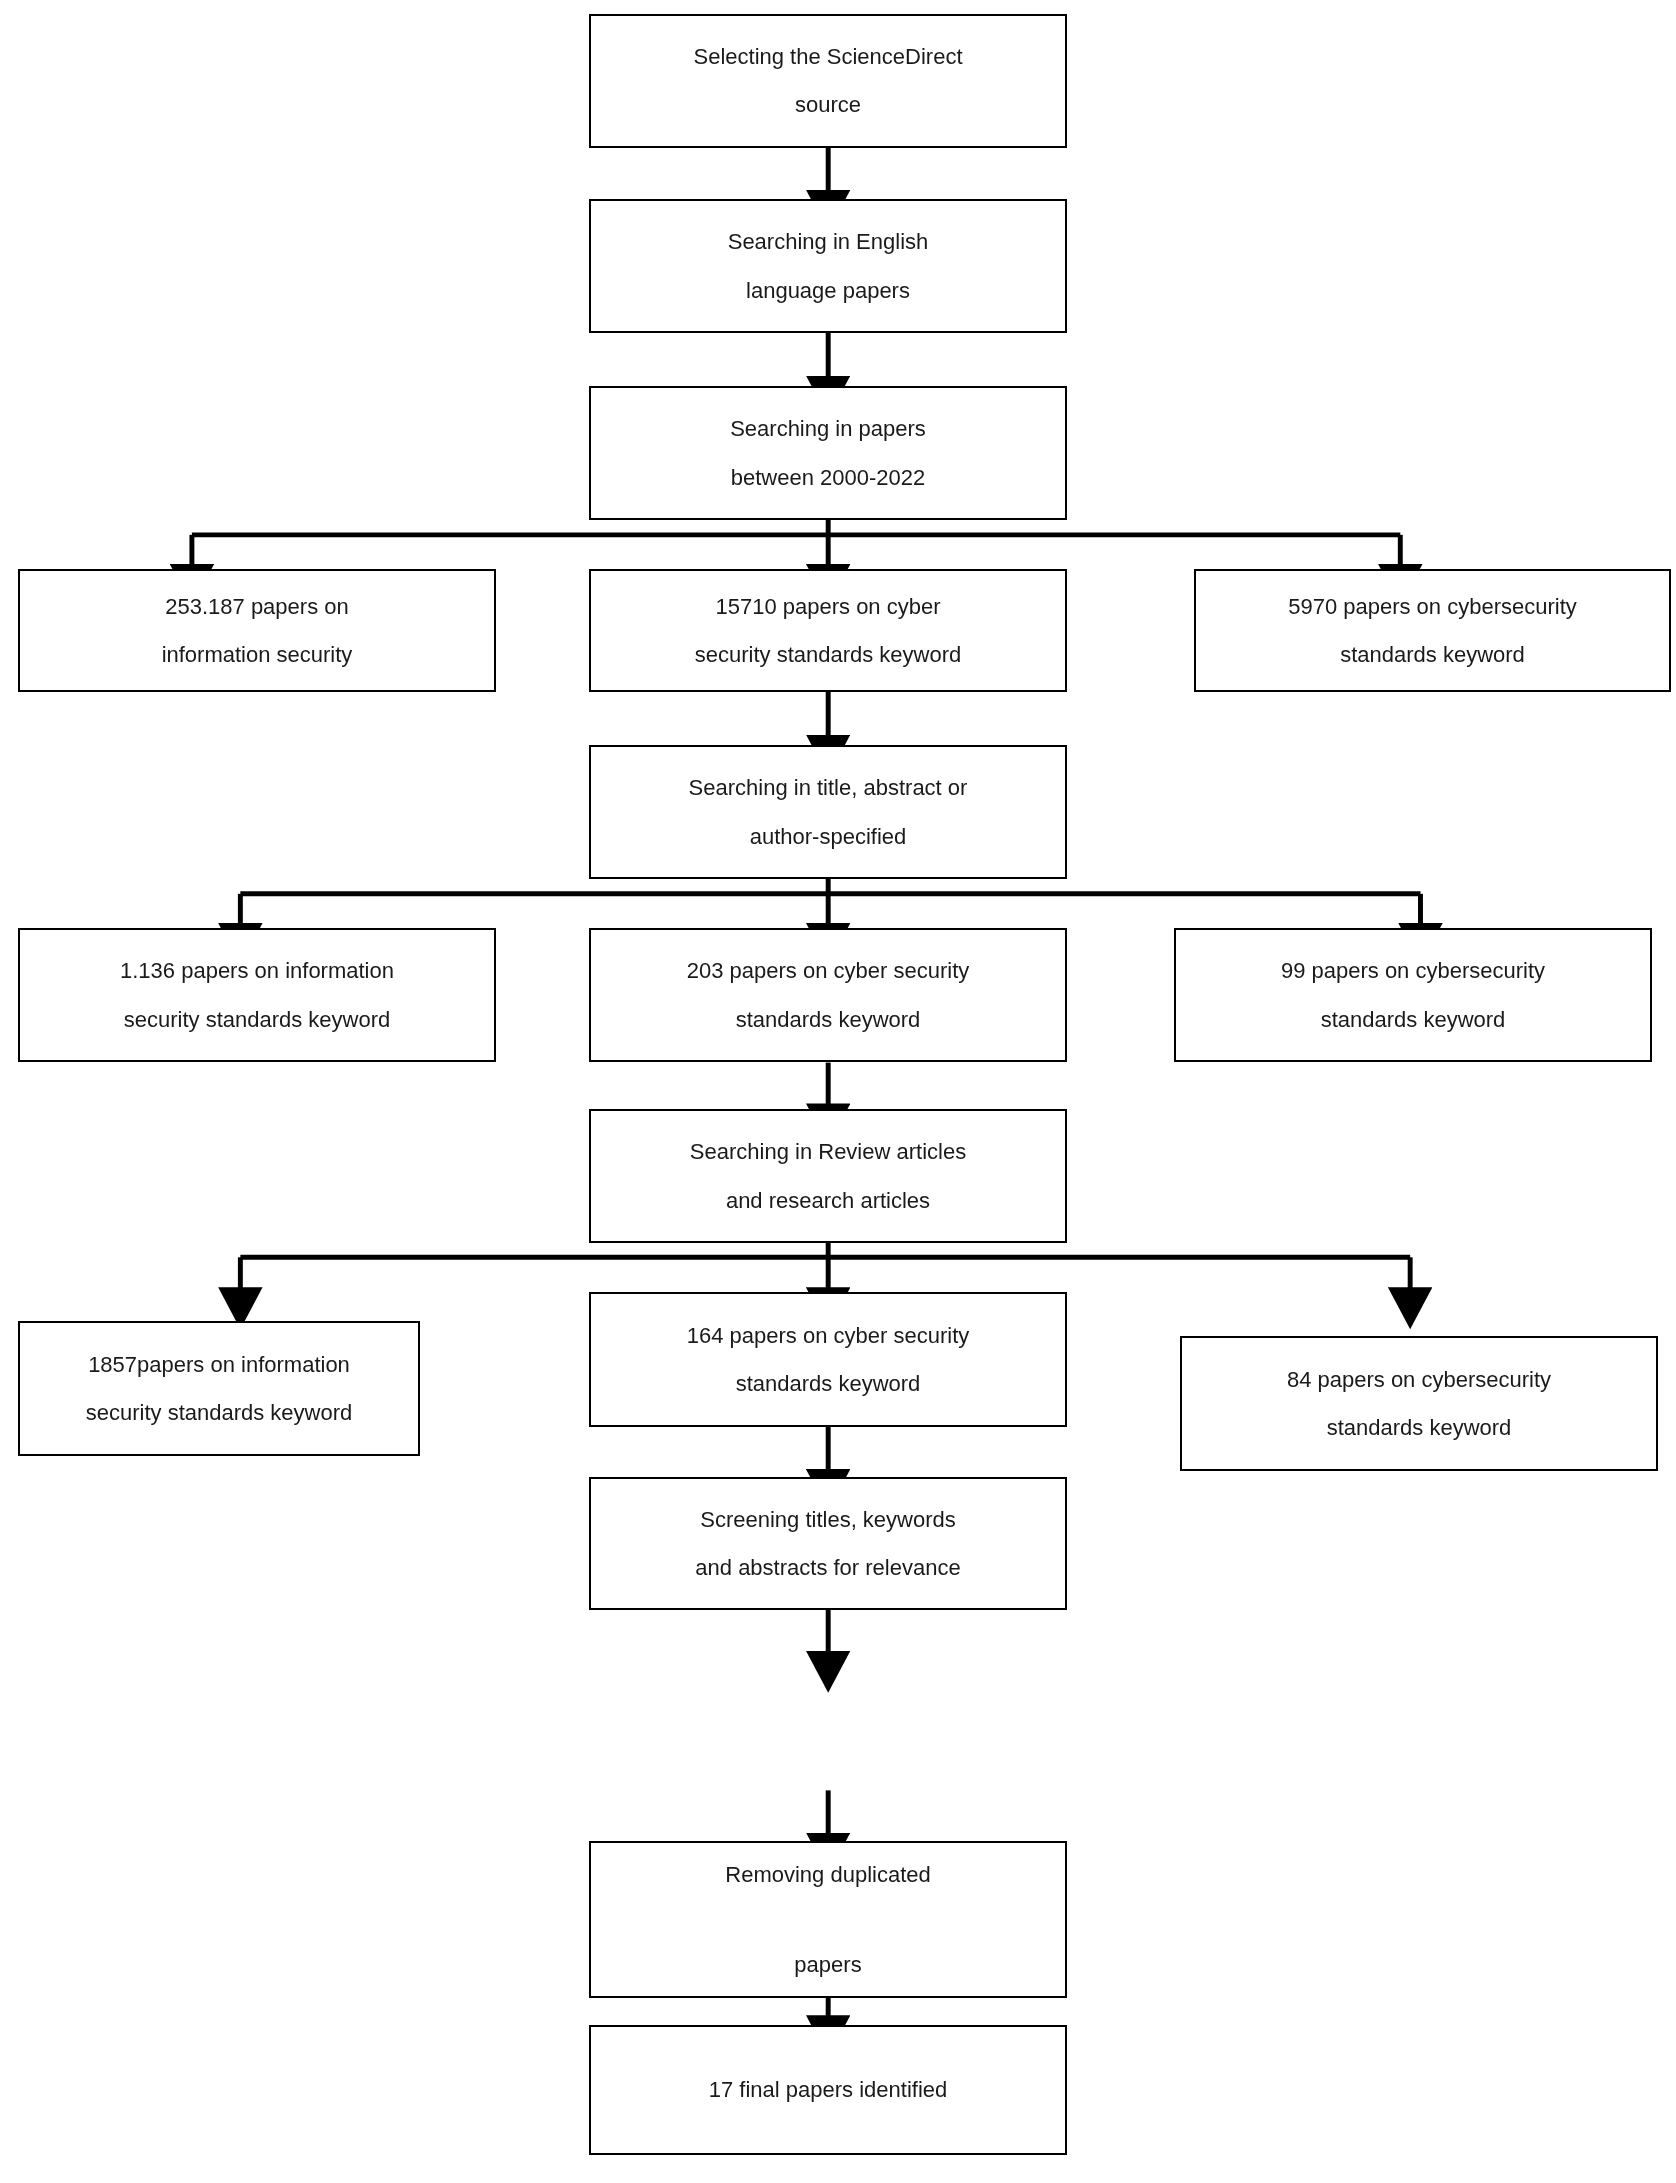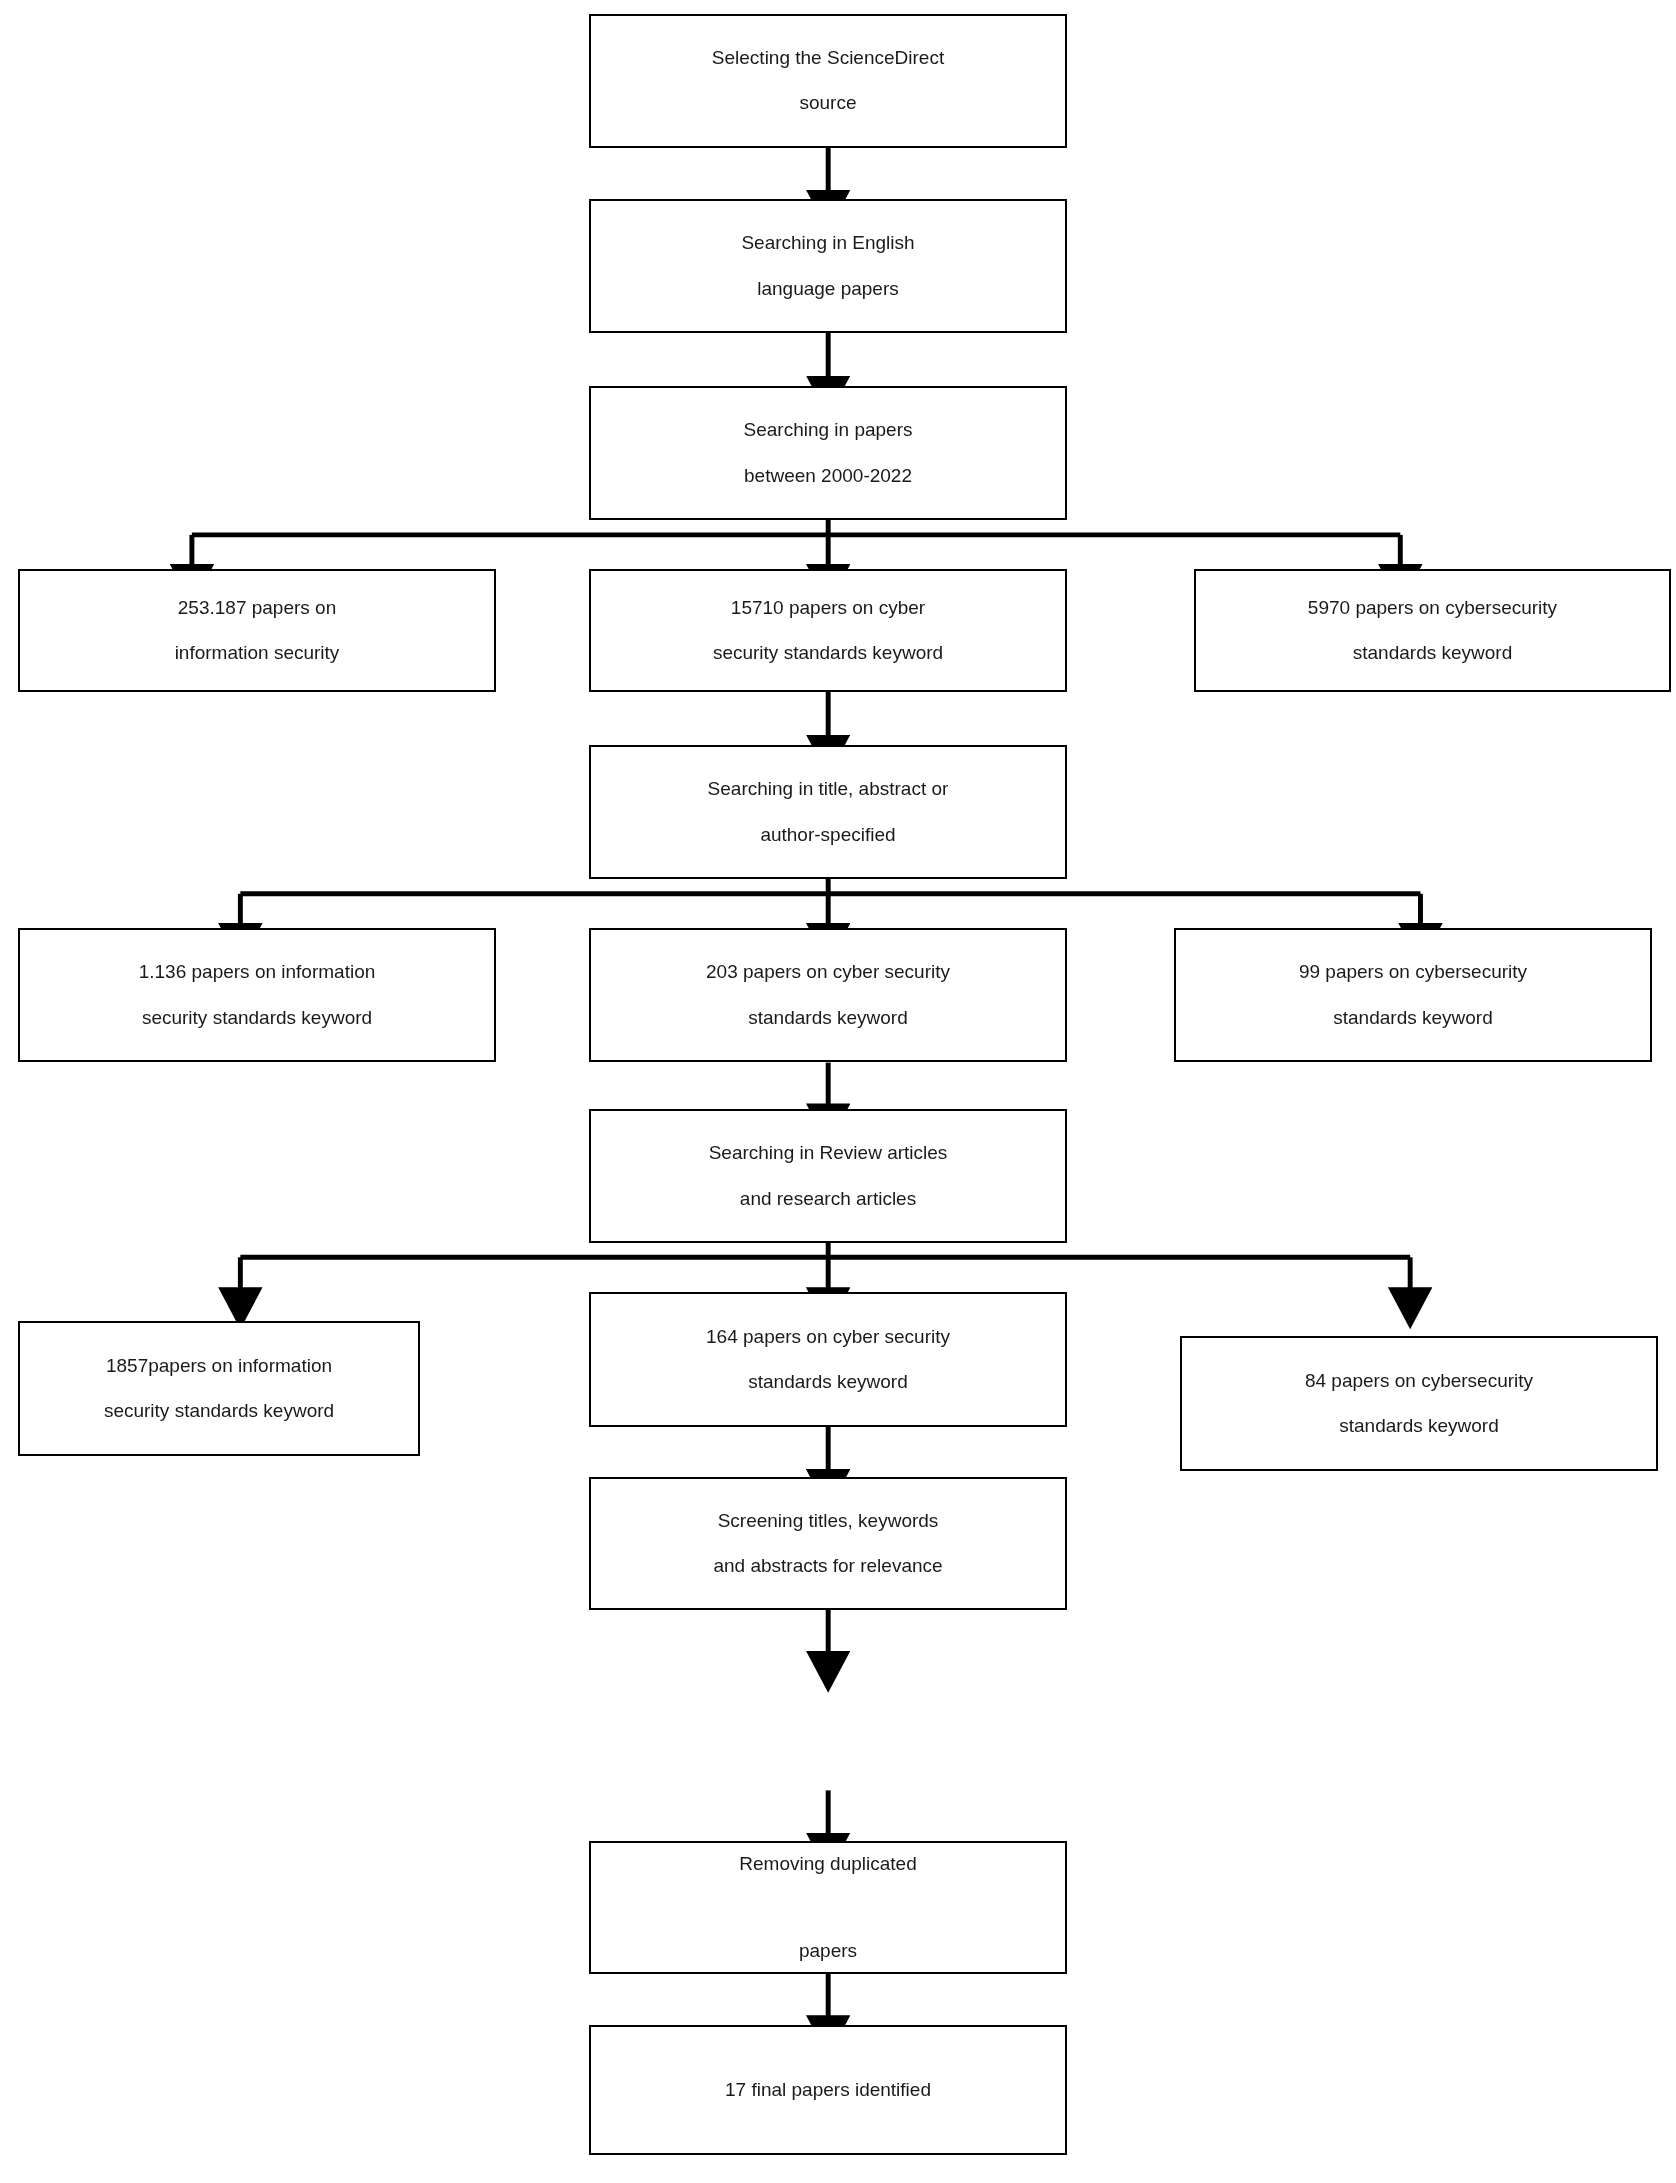--- a/index.html
+++ b/index.html
@@ -28,21 +28,21 @@
     position: absolute;
     box-sizing: border-box;
     border: 2.7px solid #000000;
     background: #ffffff;
     display: flex;
     flex-direction: column;
     align-items: center;
     justify-content: center;
     text-align: center;
     color: #1a1a1a;
-    font-size: 19px;
+    font-size: 22px;
     line-height: 1.05;
     padding: 8px 8px;
     z-index: 2;
   }
   .node .ln {
     display: block;
     white-space: nowrap;
     margin: 12.6px 0;
   }
   .node.single .ln {
@@ -168,21 +168,21 @@
     <span class="ln">84 papers on cybersecurity</span>
     <span class="ln">standards keyword</span>
   </div>
 
   <div class="node" style="left:589px; top:1477px; width:478px; height:133px;">
     <span class="ln">Screening titles, keywords</span>
     <span class="ln">and abstracts for relevance</span>
   </div>
 
 
-  <div class="node" style="left:589px; top:1841px; width:478px; height:133px;gap:41px;">
+  <div class="node" style="left:589px; top:1841px; width:478px; height:157px;gap:41px;">
     <span class="ln">Removing duplicated</span>
     <span class="ln">papers</span>
   </div>
 
   <div class="node single" style="left:589px; top:2025px; width:478px; height:130px;">
     <span class="ln">17 final papers identified</span>
   </div>
 
 </div>
 

